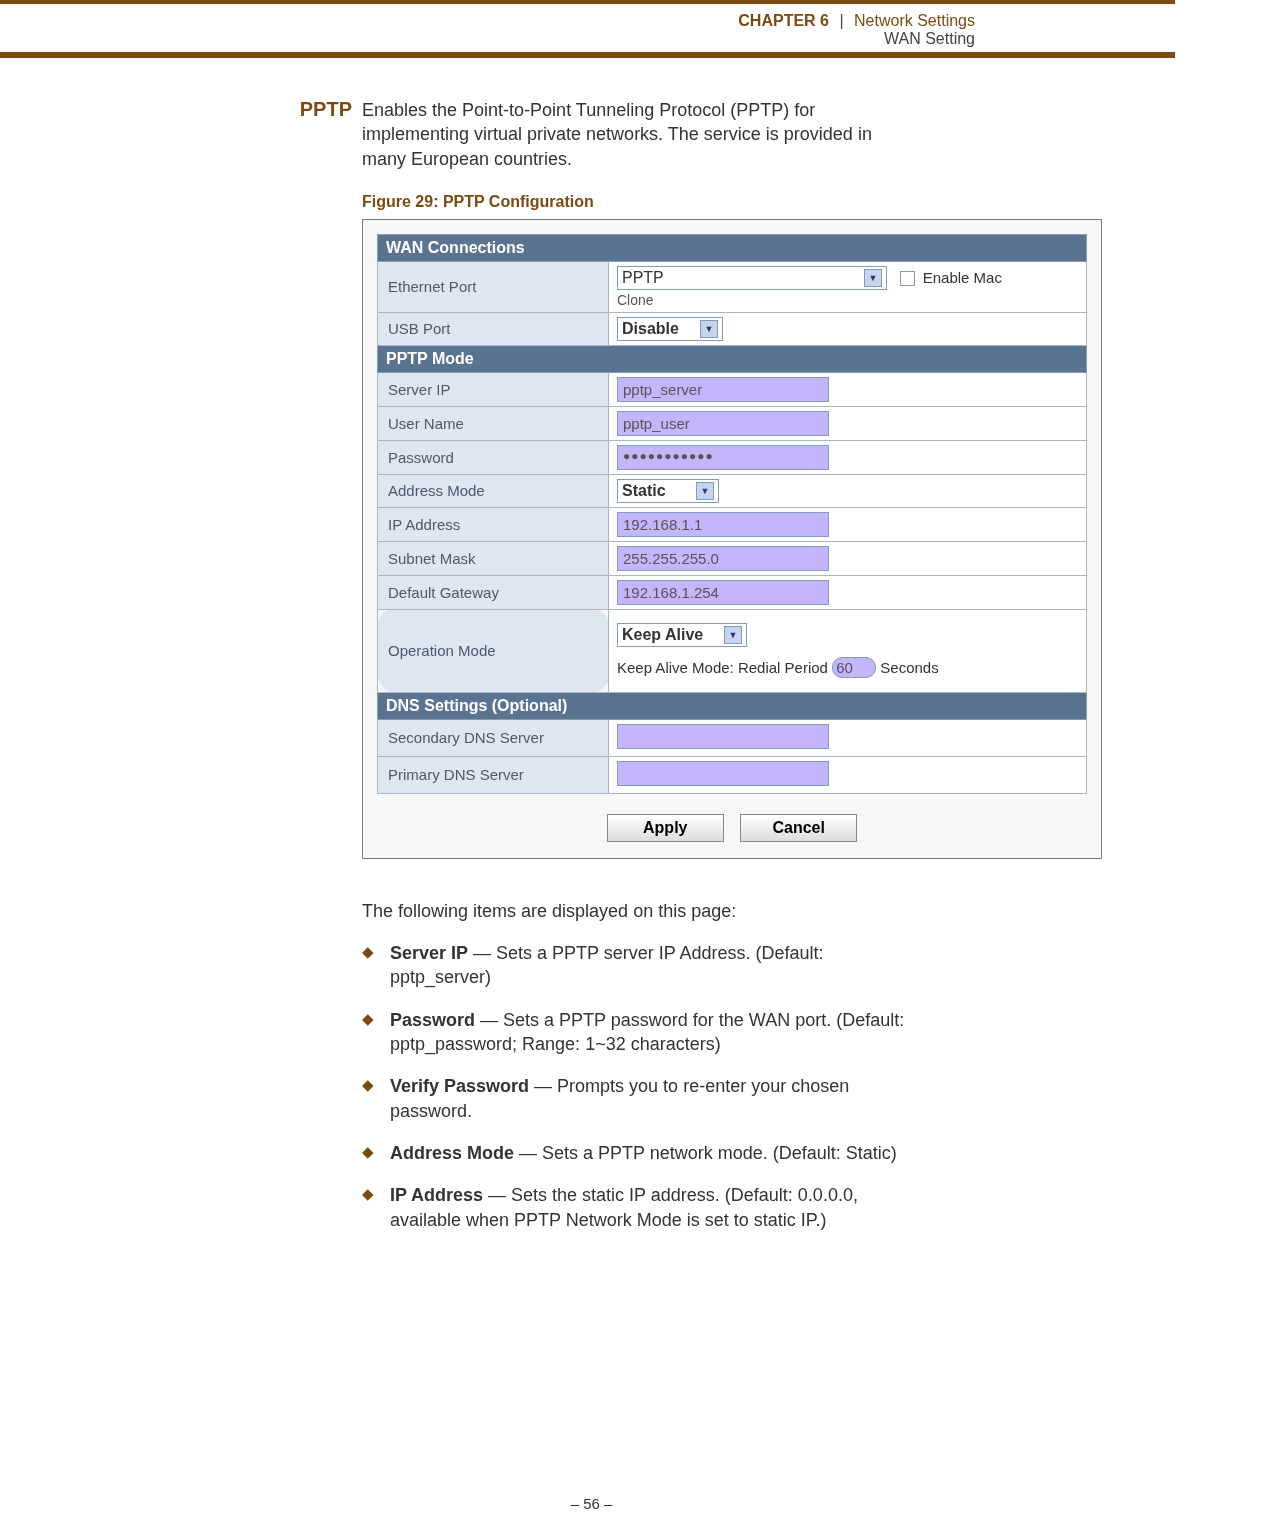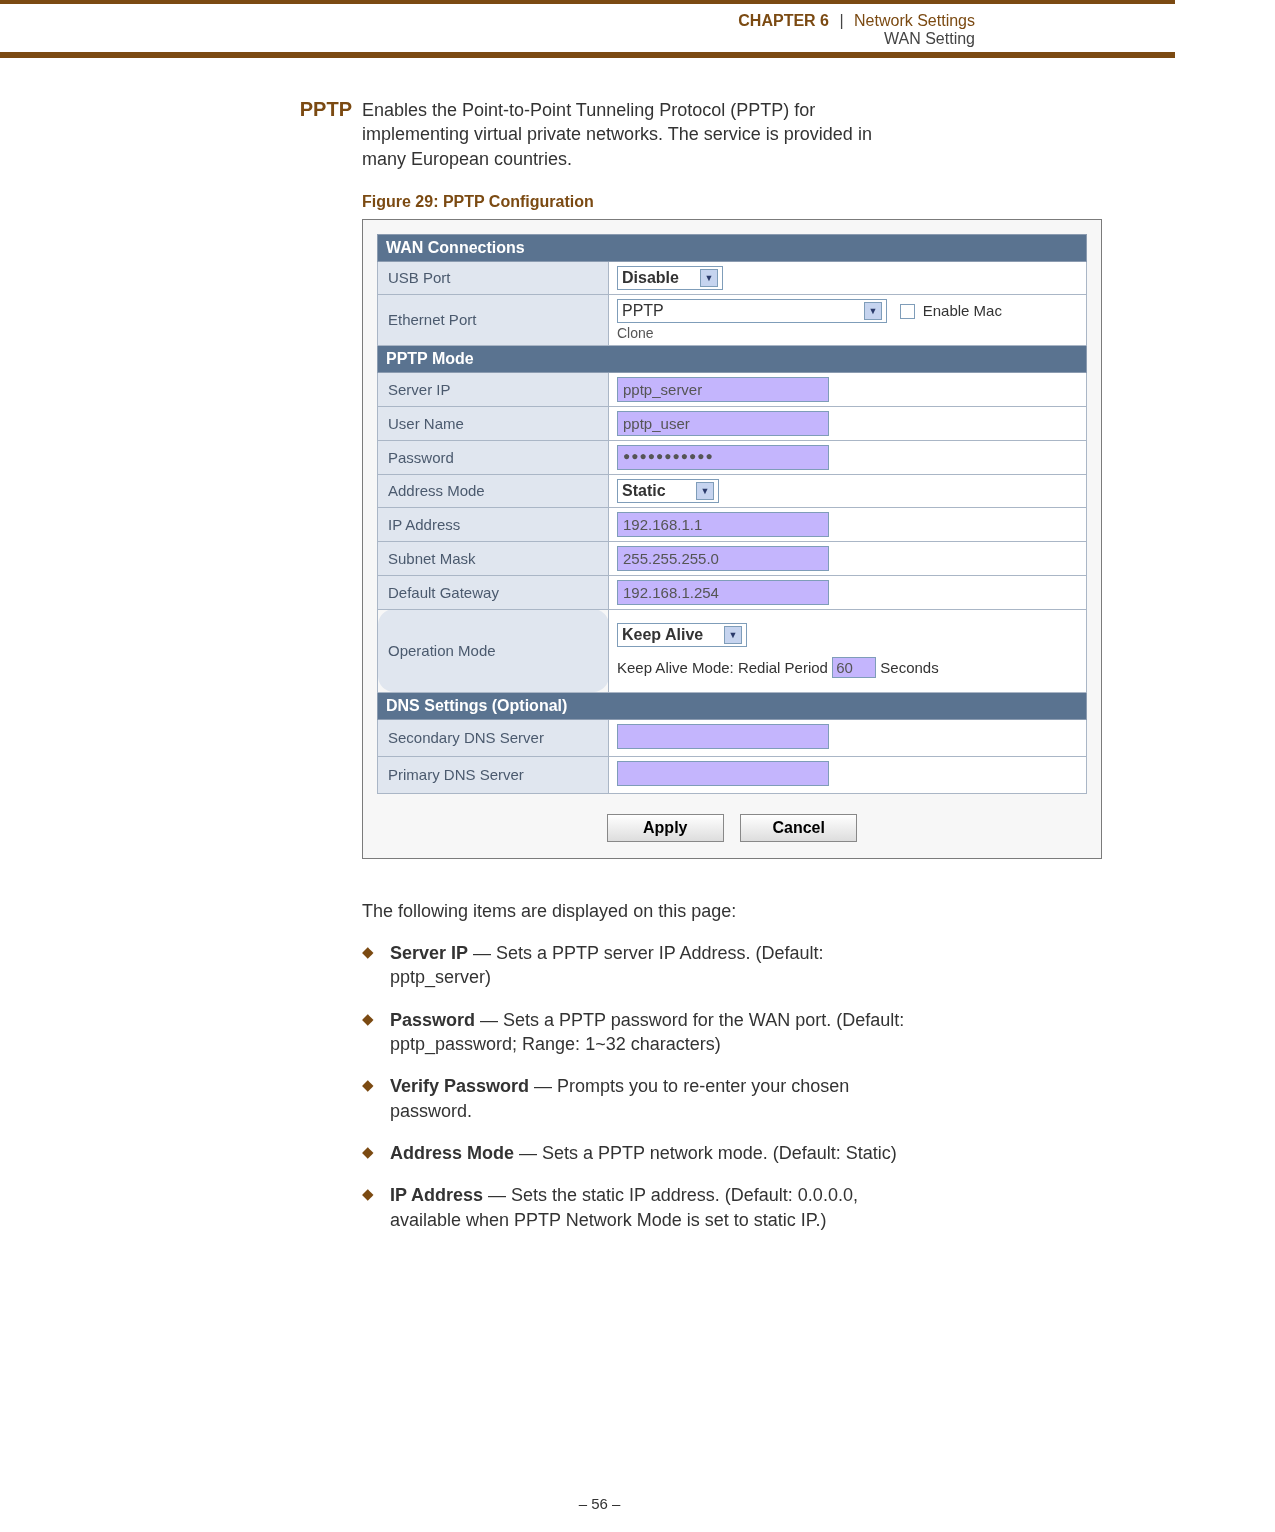--- a/index.html
+++ b/index.html
@@ -208,21 +208,21 @@
     top: 1px;
     color: #7b4a12;
     font-size: 15px;
   }
   .item-term {
     font-weight: bold;
   }
   .page-number {
     position: absolute;
     bottom: 20px;
-    left: 12px;
+    left: 4px;
     width: 100%;
     text-align: center;
     font-size: 15px;
     color: #333;
   }
   .sub-line {
     font-size: 14px;
     color: #555;
     margin-top: 2px;
   }
@@ -249,43 +249,43 @@
     <div class="figure-caption">Figure 29:  PPTP Configuration</div>
 
     <div class="figure-box">
       <table class="figure-table">
         <tbody>
             <tr class="section-header">
               <td colspan="2">WAN Connections</td>
             </tr>
 
         <tr>
+          <td class="cell-label">Ethernet Port</td>
+          <td class="cell-value">
+            <div class="fake-select" style="width:260px;">
+              <span class="sel-text">PPTP</span>
+              <span class="sel-arrow">▼</span>
+            </div>
+            &nbsp;
+            <span class="fake-check"></span>
+            <span>Enable Mac</span>
+            <div class="sub-line">Clone</div>
+          </td>
+        </tr>
+
+        <tr>
           <td class="cell-label">USB Port</td>
           <td class="cell-value">
             <div class="fake-select" style="width:96px;">
               <span class="sel-text" style="font-weight:bold;">Disable</span>
               <span class="sel-arrow">▼</span>
             </div>
           </td>
         </tr>
 
-        <tr>
-          <td class="cell-label">Ethernet Port</td>
-          <td class="cell-value">
-            <div class="fake-select" style="width:260px;">
-              <span class="sel-text">PPTP</span>
-              <span class="sel-arrow">▼</span>
-            </div>
-            &nbsp;
-            <span class="fake-check"></span>
-            <span>Enable Mac</span>
-            <div class="sub-line">Clone</div>
-          </td>
-        </tr>
-
         <tr class="section-header">
               <td colspan="2">PPTP Mode</td>
             </tr>
 
         <tr>
           <td class="cell-label">Server IP</td>
           <td class="cell-value"><span class="fake-input">pptp_server</span></td>
         </tr>
         <tr>
           <td class="cell-label">User Name</td>
@@ -318,21 +318,21 @@
         </tr>
         <tr>
           <td class="cell-label" style="vertical-align:middle;height:70px;border-radius:16px;">Operation Mode</td>
           <td class="cell-value">
             <div class="fake-select" style="width:120px;">
               <span class="sel-text" style="font-weight:bold;">Keep Alive</span>
               <span class="sel-arrow">▼</span>
             </div>
             <div style="margin-top:10px;">
               <span>Keep Alive Mode: Redial Period</span>
-              <span class="fake-input" style="width:36px;padding:1px 3px;">60</span>
+              <span class="fake-input" style="width:36px;padding:1px 3px;border-radius:10px;">60</span>
               <span>Seconds</span>
             </div>
           </td>
         </tr>
 
         <tr class="section-header">
               <td colspan="2">DNS Settings (Optional)</td>
             </tr>
 
         <tr>

